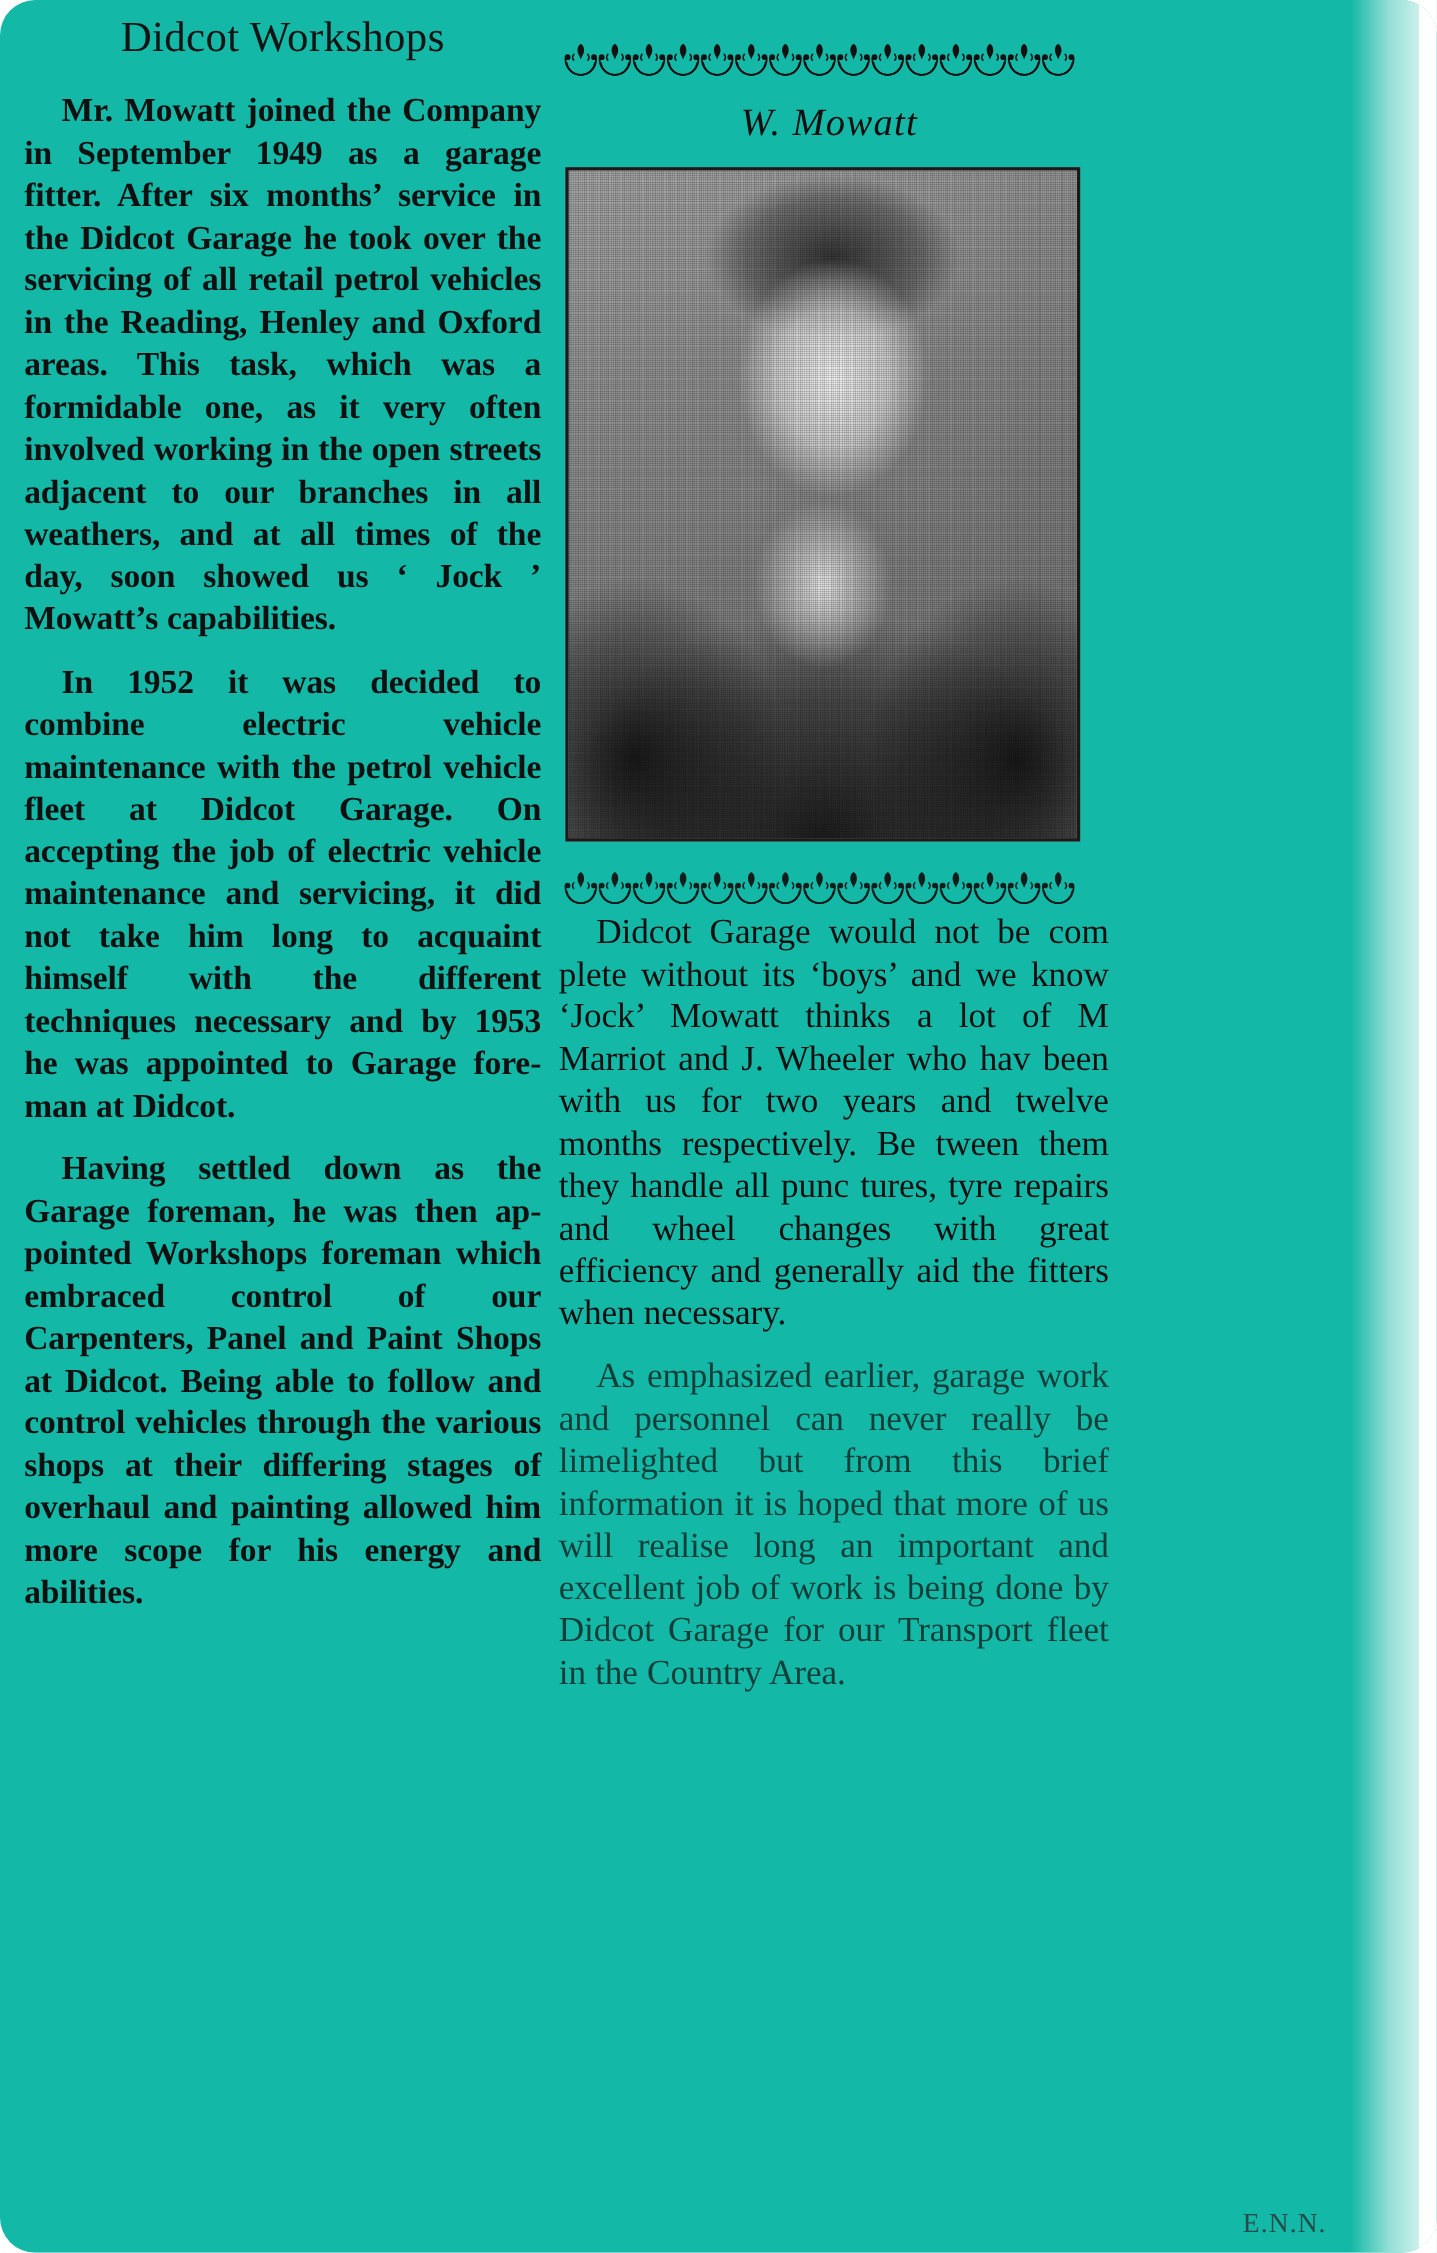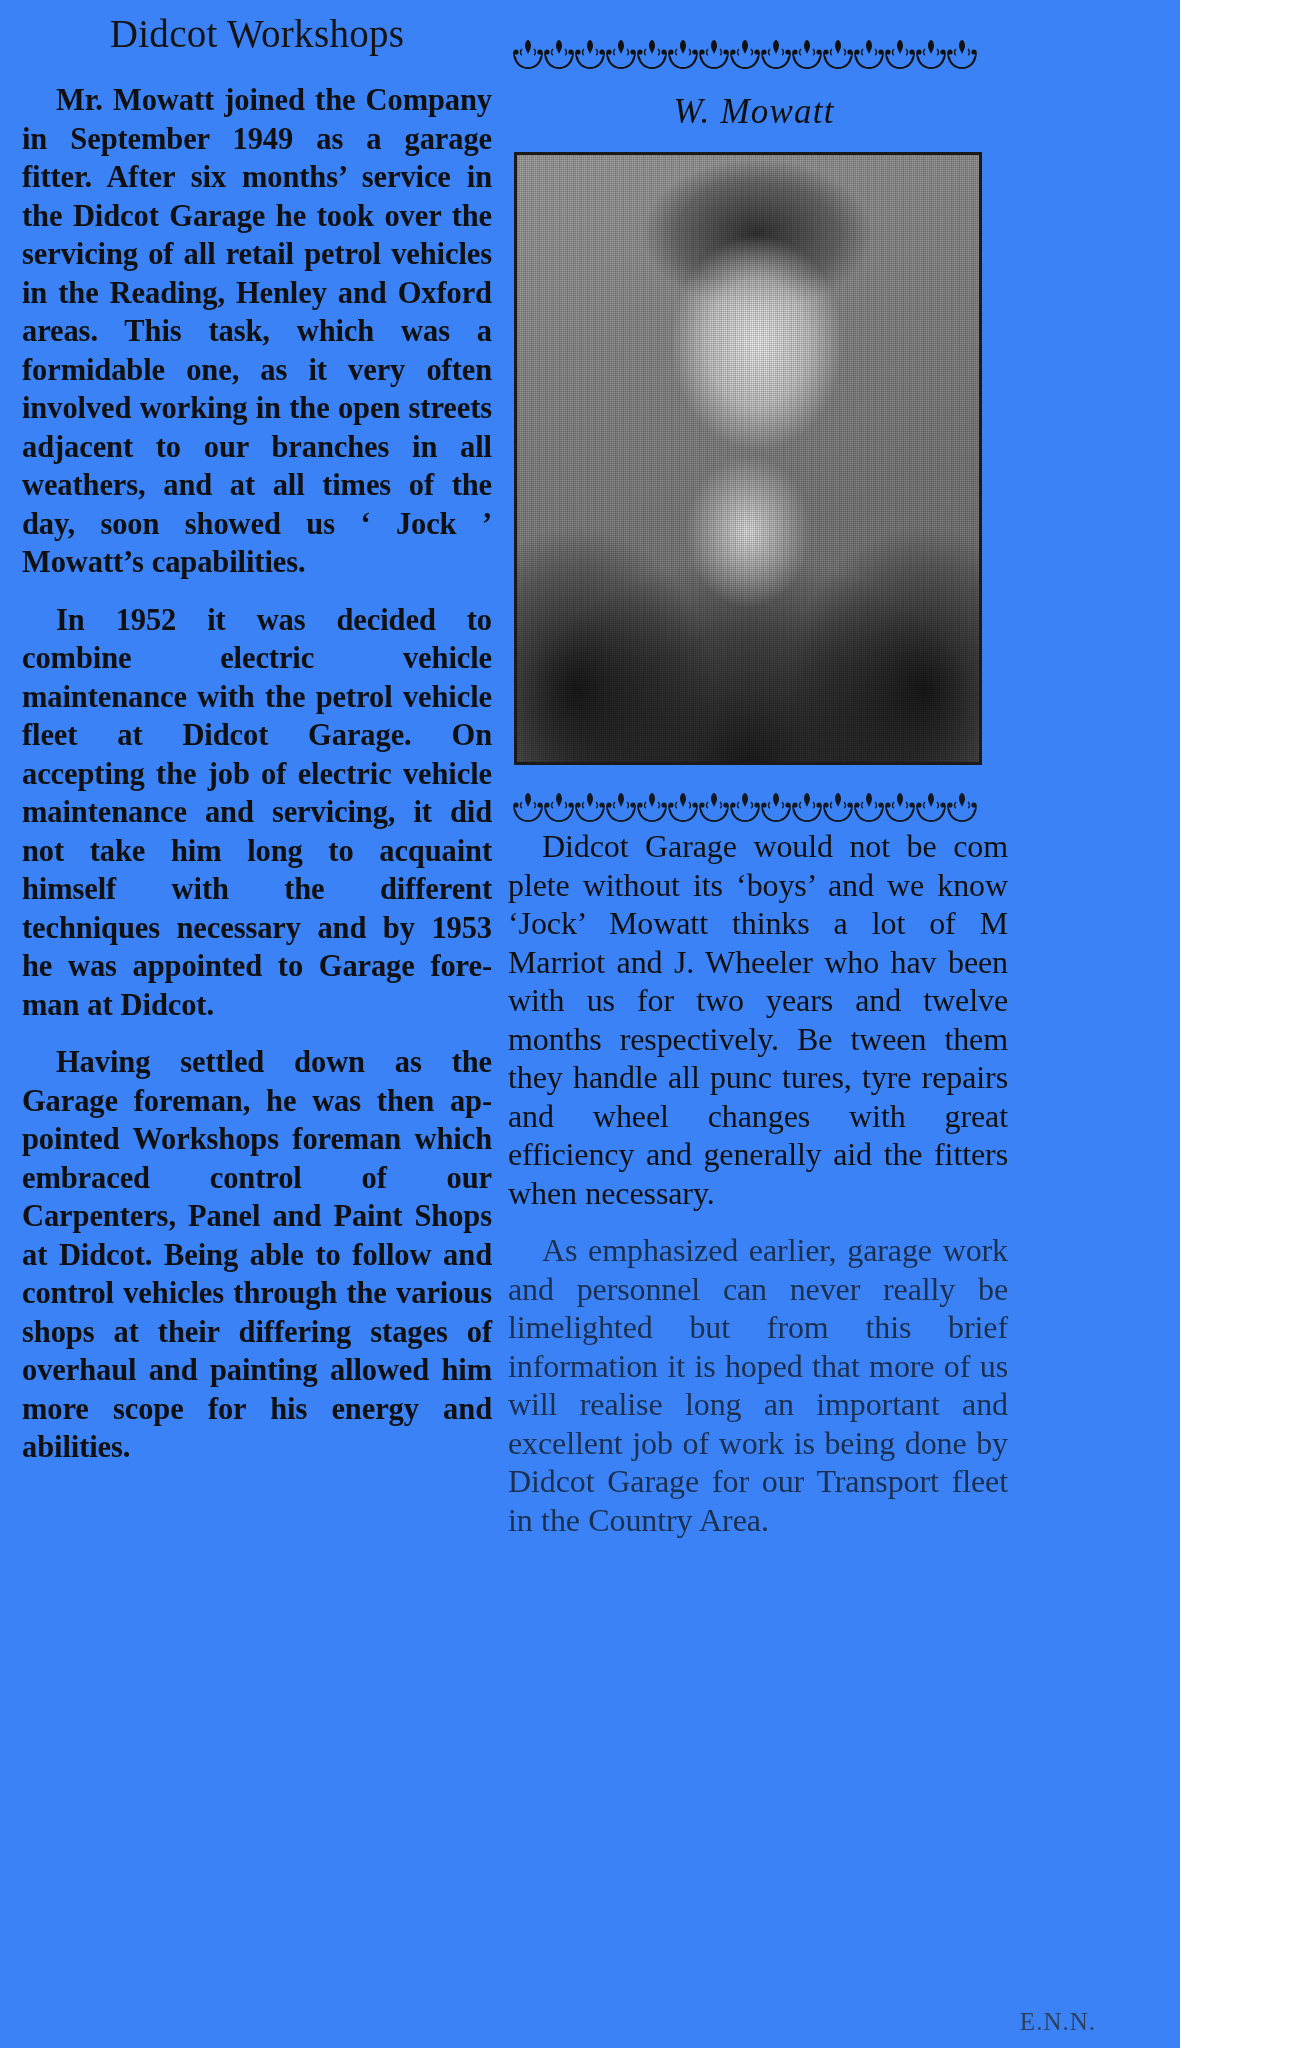--- a/index.html
+++ b/index.html
@@ -2,26 +2,27 @@
 <html><head>
 <meta charset="utf-8">
 <style>
   html, body {
     margin: 0;
     padding: 0;
     background: #ffffff;
   }
   .page {
     position: relative;
-    width: 1180px;
-    height: 2048px;
-    background: #3b82f6;
+    width: 1306px;
+    height: 2048px;
+    background: #14b8a6;
     overflow: hidden;
     font-family: "Liberation Serif", "DejaVu Serif", serif;
     color: #0a0a0a;
+    border-radius: 32px;
   }
 
   
   .col-left {
     position: absolute;
     left: 22px;
     top: 0px;
     width: 470px;
     height: 2048px;
   }
@@ -181,21 +182,21 @@
     top: 0;
     left: 1290px;
     width: 16px;
     height: 2048px;
     background: #ffffff;
     pointer-events: none;
   }
 
   .signature {
     position: absolute;
-    right: 84px;
+    right: 100px;
     bottom: 12px;
     font-size: 25px;
     letter-spacing: 1px;
     color: #2a2a2a;
     opacity: .75;
   }
 
   
   .faint { opacity: .72; }
 </style>

